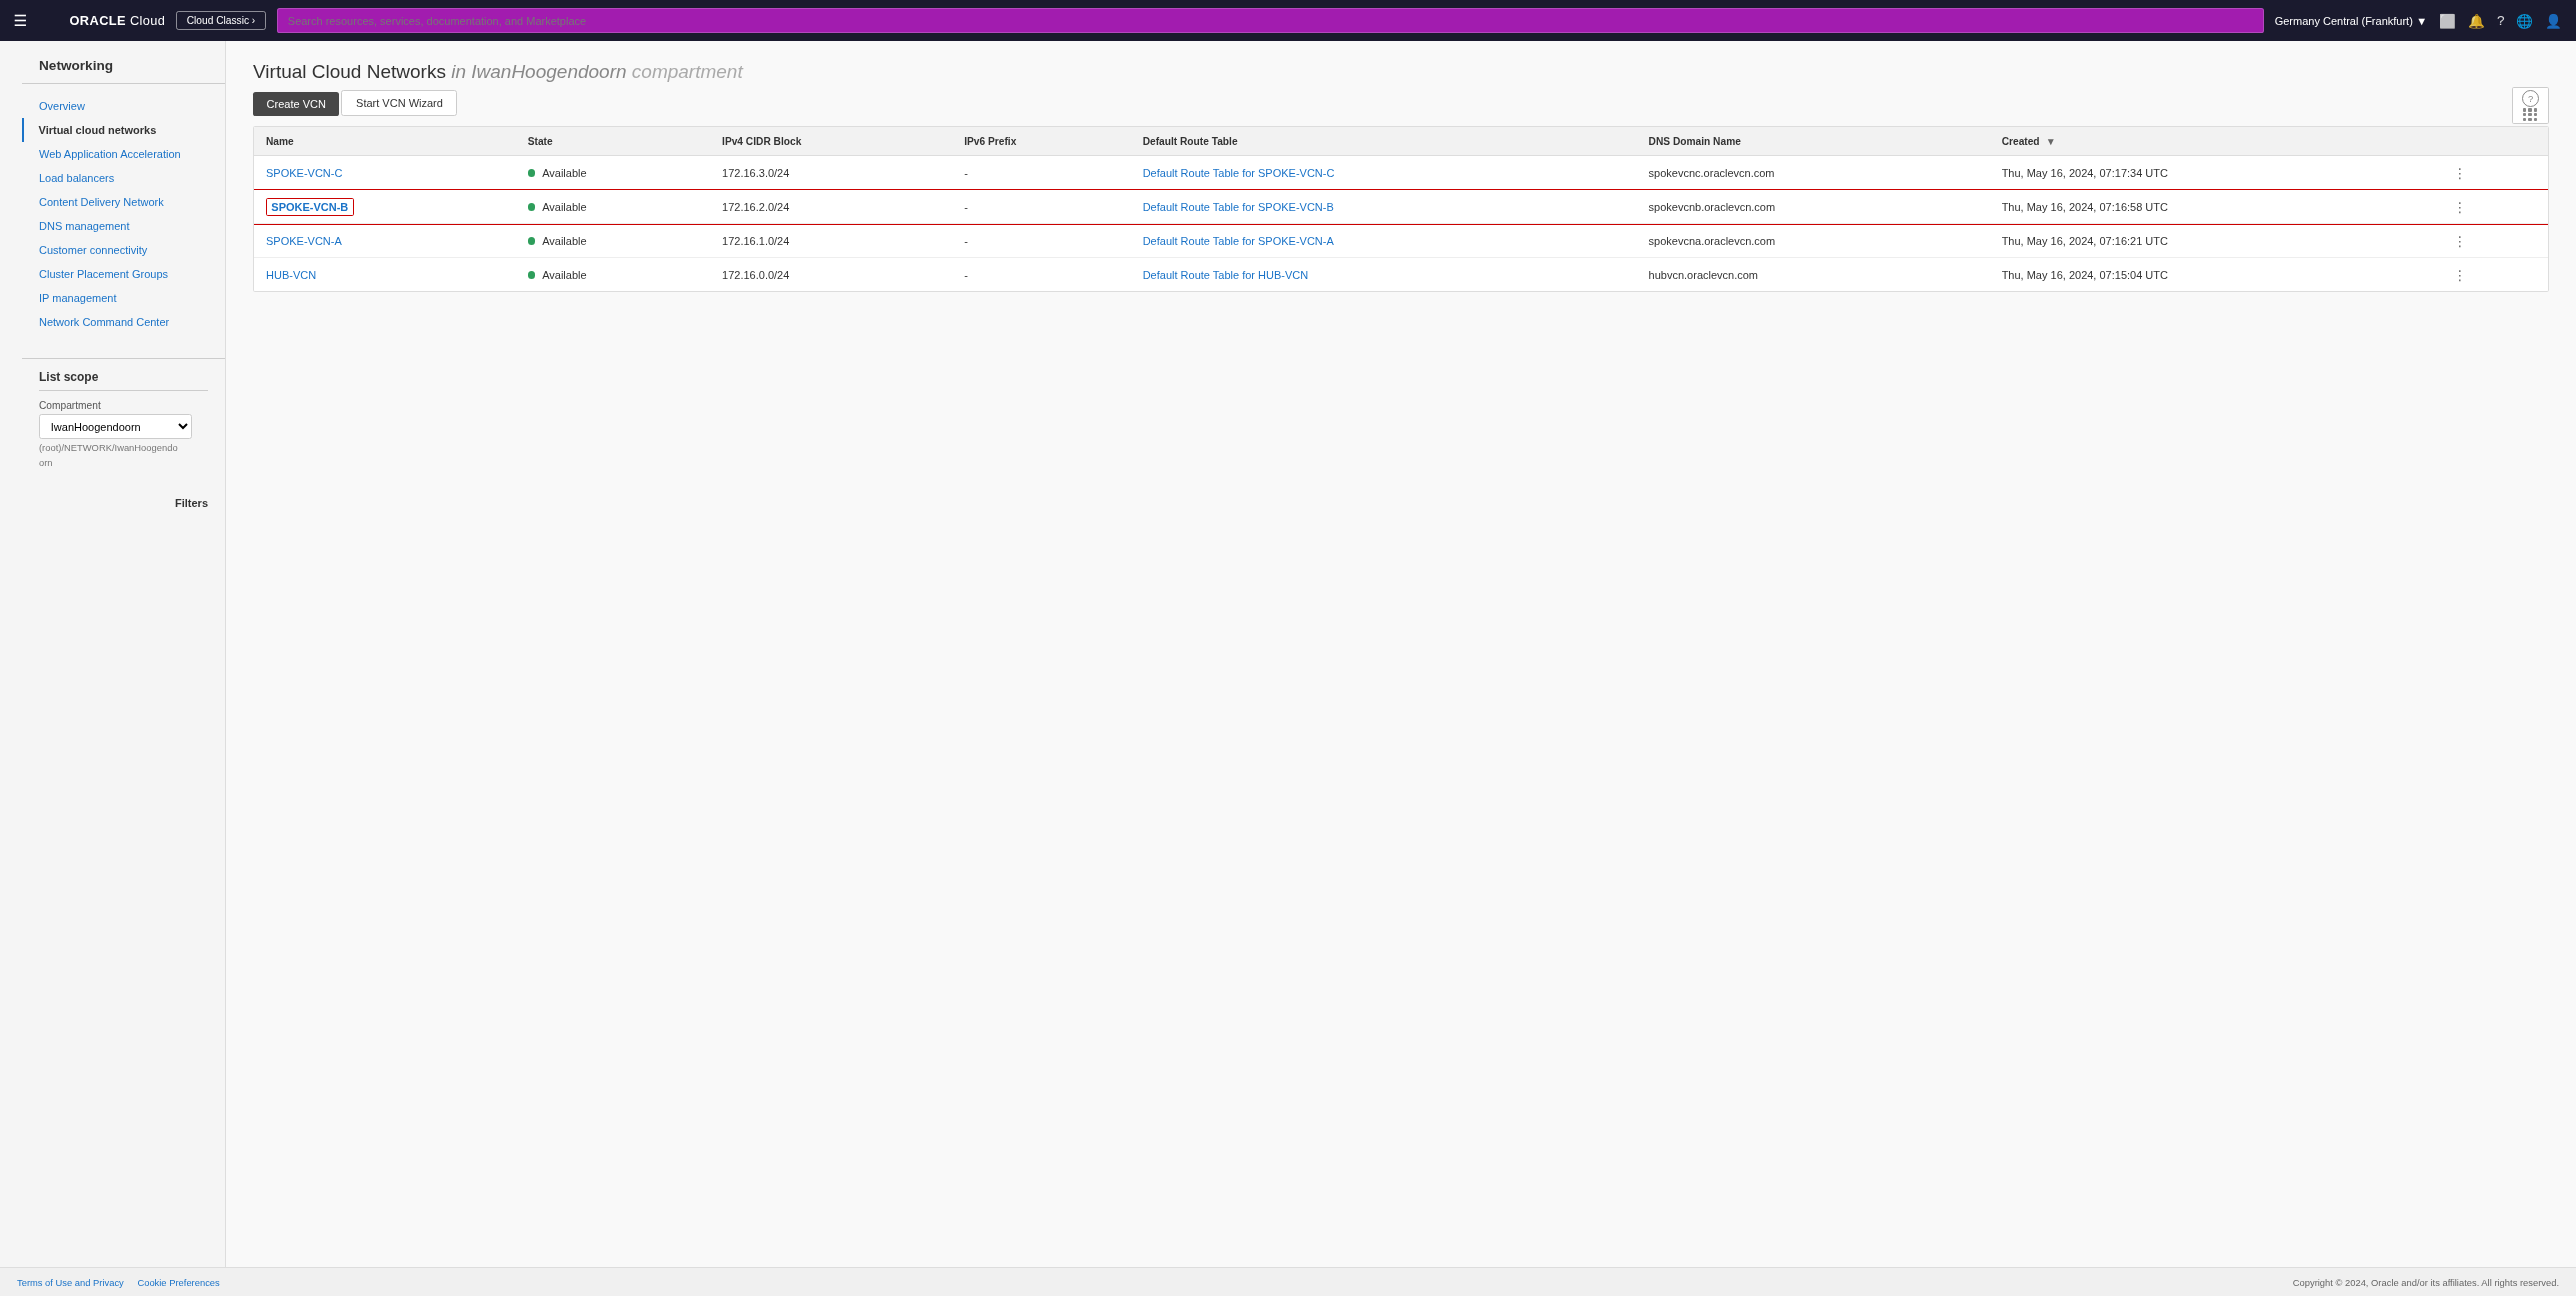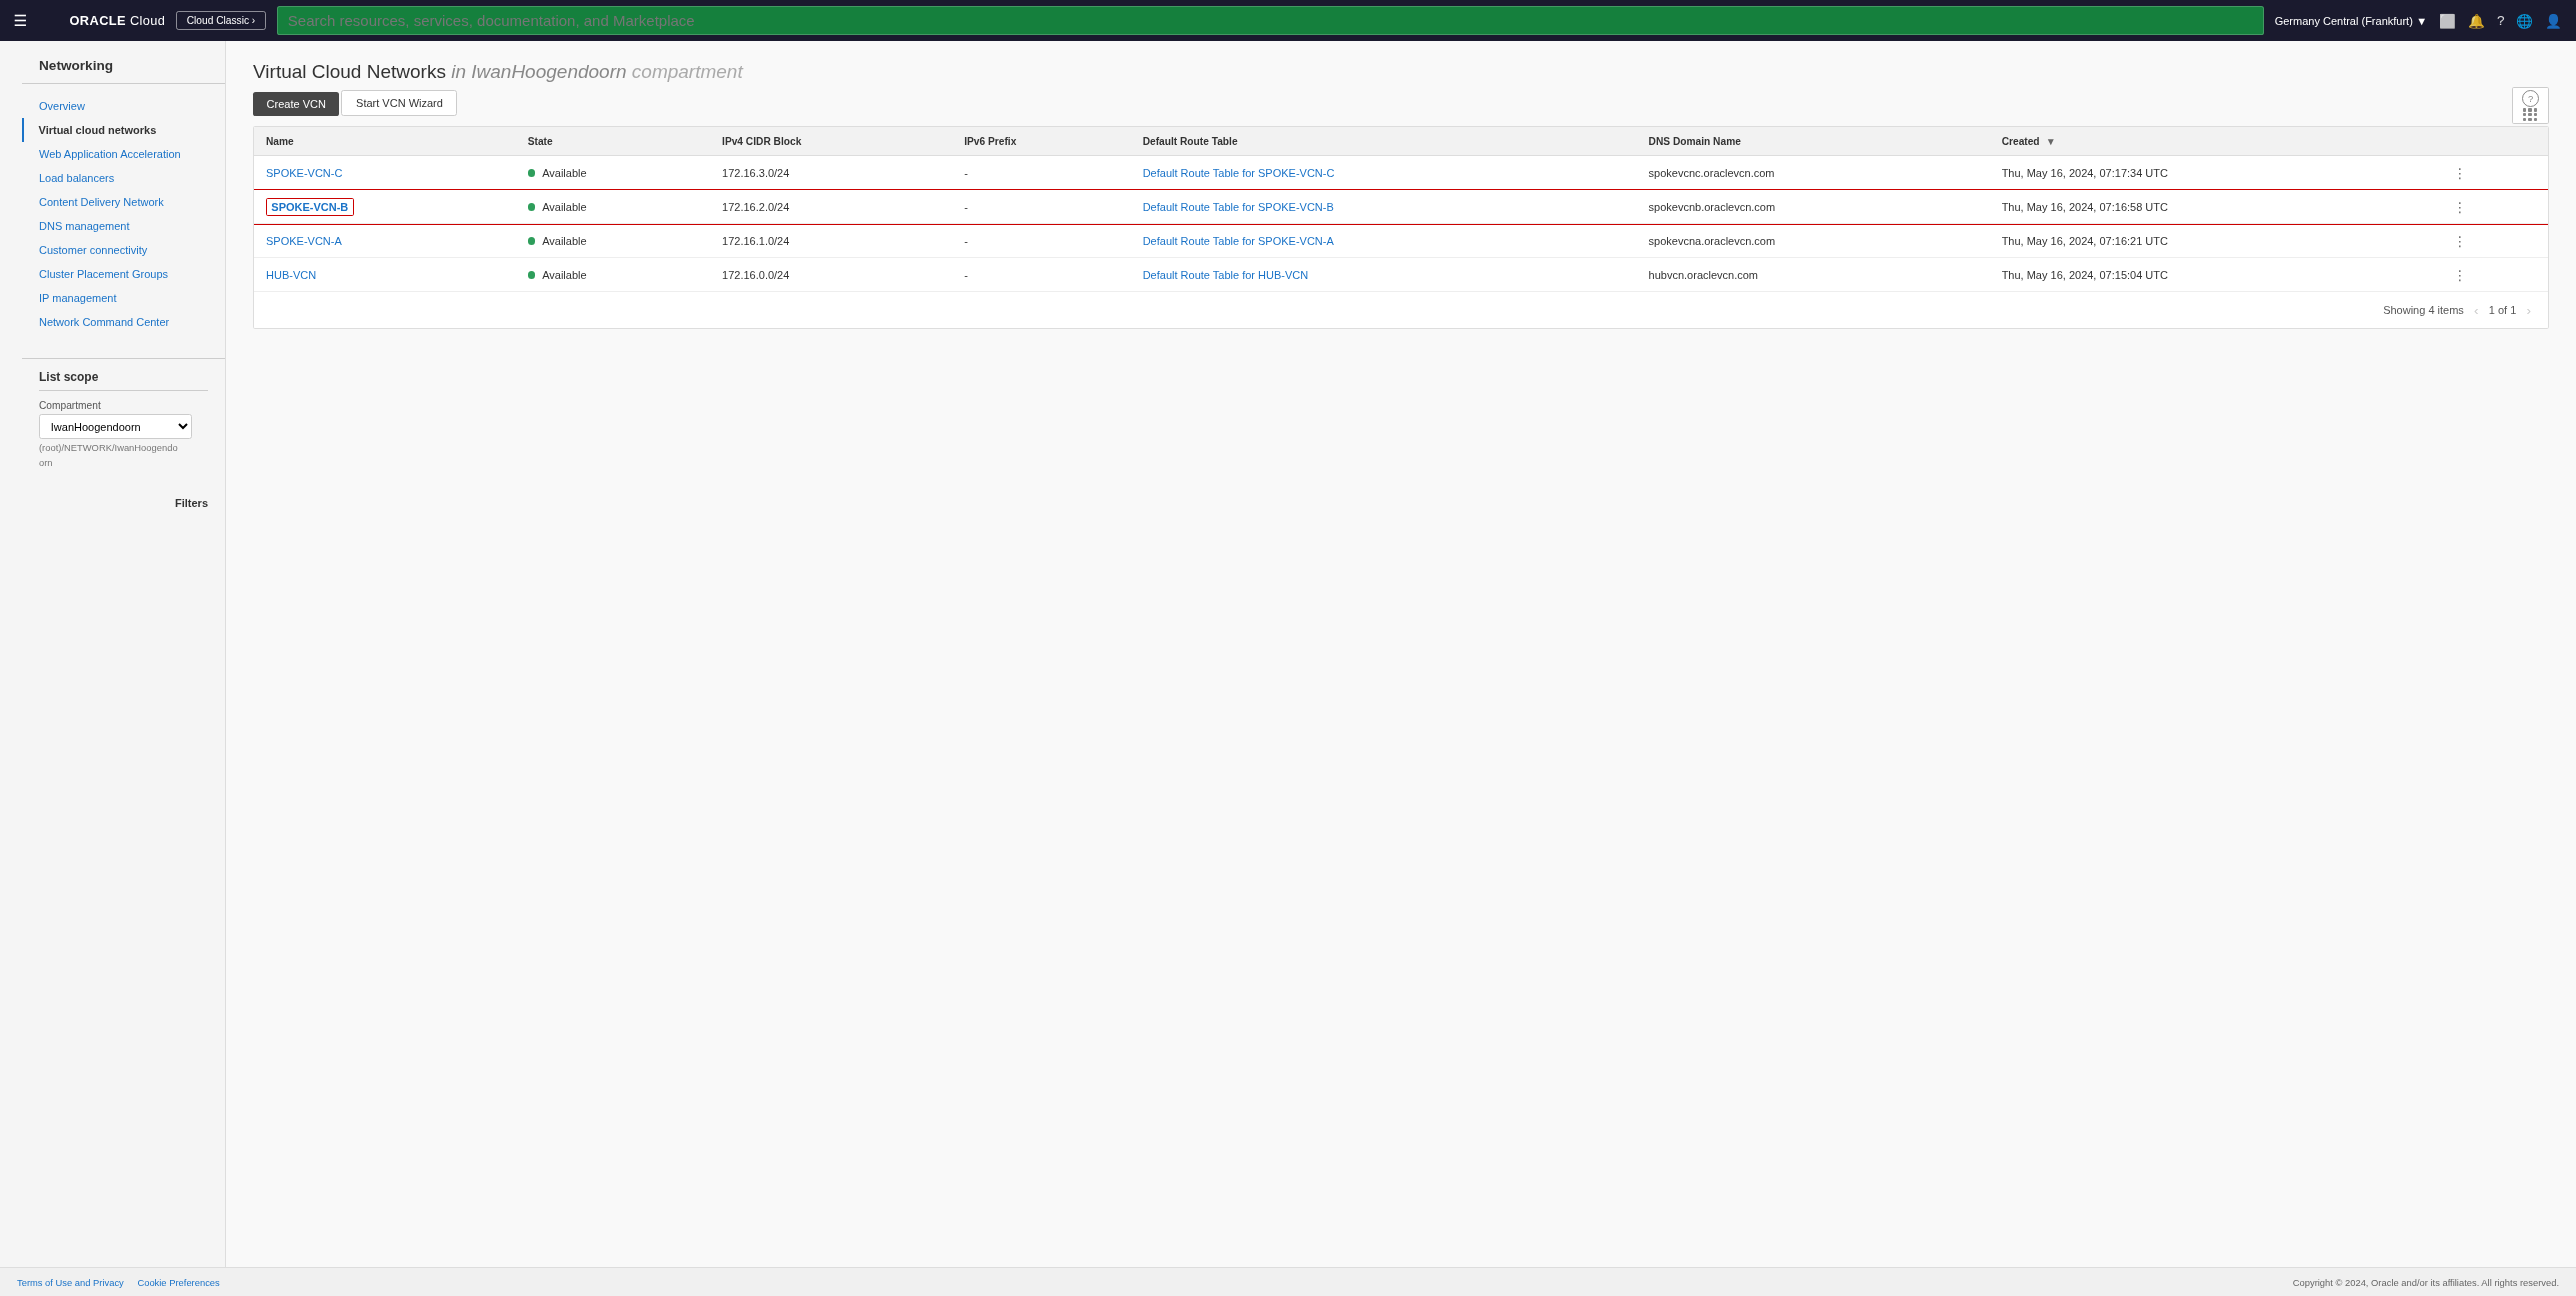--- a/index.html
+++ b/index.html
@@ -24,26 +24,26 @@
       background: transparent;
       color: white;
       padding: 3.4px 10.2px;
       border-radius: 2.6px;
       font-size: 10.2px;
       cursor: pointer;
       white-space: nowrap;
     }
     .search-bar {
       flex: 1;
-      background: #15803d;
+      background: #a21caf;
       border: 0.9px solid rgba(255,255,255,0.2);
       border-radius: 2.6px;
       color: #ccc;
       padding: 5.1px 10.2px;
-      font-size: 15px;
+      font-size: 11px;
       outline: none;
     }
     .nav-right { display: flex; align-items: center; gap: 12px; margin-left: auto; }
     .region-selector {
       display: flex; align-items: center; gap: 3.4px;
       color: white; font-size: 11px; cursor: pointer; white-space: nowrap;
     }
     .nav-icon { color: white; font-size: 13.6px; cursor: pointer; opacity: 0.85; }
 
     
@@ -401,26 +401,20 @@
               <a class="link-blue">Default Route Table for HUB-VCN</a>
             </td>
             <td>hubvcn.oraclevcn.com</td>
             <td>Thu, May 16, 2024, 07:15:04 UTC</td>
             <td>
               <span class="three-dot">⋮</span>
             </td>
           </tr>
         </tbody>
       </table>
-      <div class="table-footer">
-        <span>Showing 4 items</span>
-        <button class="pagination-btn" disabled="">‹</button>
-        <span>1 of 1</span>
-        <button class="pagination-btn" disabled="">›</button>
-      </div>
     </div>
   </main>
 </div>
 
 <footer class="footer">
   <div class="footer-links">
     <a class="footer-link">Terms of Use and Privacy</a>
     <a class="footer-link">Cookie Preferences</a>
   </div>
   <span>Copyright © 2024, Oracle and/or its affiliates. All rights reserved.</span>

